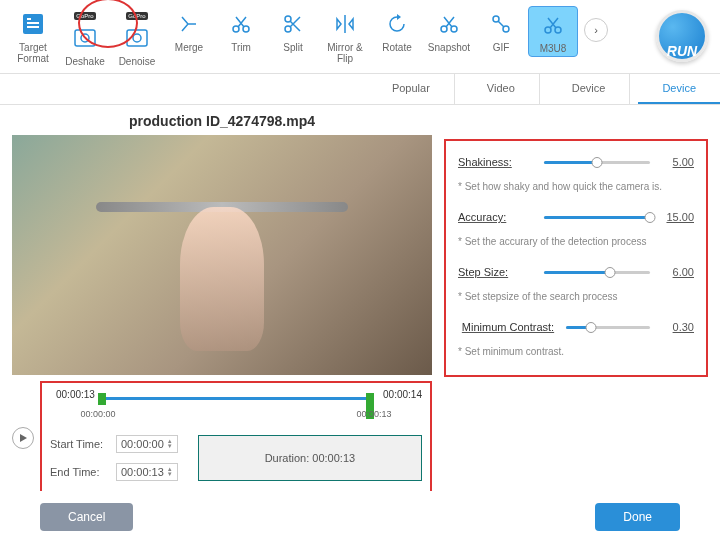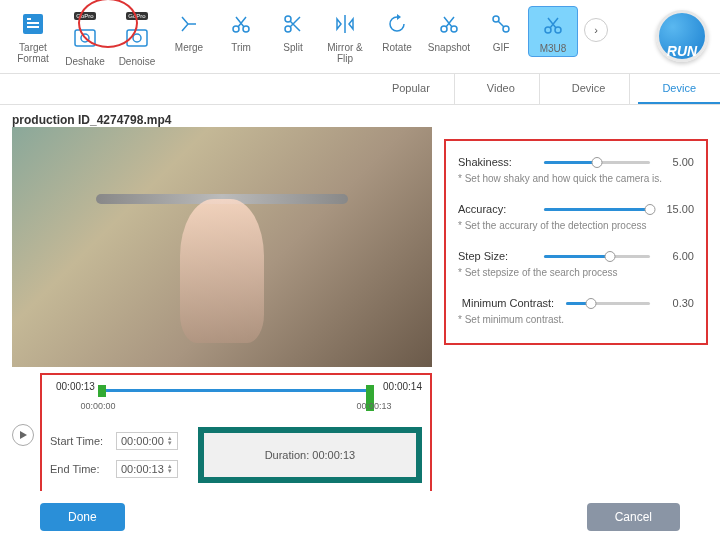--- a/index.html
+++ b/index.html
@@ -16,21 +16,21 @@
 .run-btn { position: absolute; right: 12px; top: 10px; width: 52px; height: 52px; border-radius: 50%; background: radial-gradient(circle at 30% 30%, #5ab8f0, #1a7fd0); display: flex; align-items: flex-end; justify-content: center; color: #fff; font-weight: bold; font-style: italic; font-size: 14px; cursor: pointer; border: 3px solid #e8e8e8; box-shadow: 0 2px 4px rgba(0,0,0,0.2); }
 
 .divider { height: 1px; background: #e0e0e0; margin: 4px 0 0; }
 .tabs { display: flex; justify-content: flex-end; gap: 8px; border-bottom: 1px solid #e0e0e0; }
 .tab { padding: 8px 24px; font-size: 11px; color: #666; cursor: pointer; border-right: 1px solid #e0e0e0; }
 .tab:last-child { border-right: none; }
 .tab.active { color: #2a8fd8; border-bottom: 2px solid #2a8fd8; }
 
 .main { display: flex; padding: 8px 12px; gap: 12px; }
 .left { width: 420px; }
-.video-title { text-align: left; font-size: 12px; font-weight: bold; color: #333; }
+.video-title { text-align: center; font-size: 14px; font-weight: bold; color: #333; margin-bottom: 6px; }
 .video-preview { width: 420px; height: 240px; background: linear-gradient(135deg, #8aa89a 0%, #c4b896 30%, #a89580 60%, #6b5a4a 100%); position: relative; overflow: hidden; }
 .video-preview::before { content:""; position:absolute; left:20%; top:28%; width:60%; height:10px; background: linear-gradient(90deg,#888,#bbb,#888); border-radius:5px; }
 .video-preview::after { content:""; position:absolute; left:40%; top:30%; width:20%; height:60%; background: linear-gradient(180deg, rgba(255,220,200,0.8), rgba(180,150,130,0.7)); border-radius: 40% 40% 20% 20%; }
 
 .playbar { display: flex; align-items: center; gap: 6px; margin-top: 6px; }
 .play-btn { width: 22px; height: 22px; border: 1px solid #aaa; border-radius: 50%; display: flex; align-items: center; justify-content: center; cursor: pointer; }
 .timeline-box { flex: 1; border: 2px solid #d33; padding: 6px 8px 12px; }
 .timeline { position: relative; height: 18px; margin-bottom: 2px; }
 .timeline-track { position: absolute; left: 48px; right: 48px; top: 8px; height: 3px; background: #2a8fd8; }
 .timeline-handle { position: absolute; top: 4px; width: 8px; height: 12px; background: #3a3; }
@@ -41,35 +41,35 @@
 .timeline-sub { position: relative; height: 12px; font-size: 9px; color: #666; }
 .timeline-sub .sl { position: absolute; left: 48px; transform: translateX(-50%); }
 .timeline-sub .sr { position: absolute; right: 48px; transform: translateX(50%); }
 
 .time-section { display: flex; align-items: center; gap: 20px; margin-top: 14px; }
 .time-inputs { display: flex; flex-direction: column; gap: 10px; }
 .time-row { display: flex; align-items: center; gap: 6px; }
 .time-label { width: 60px; font-size: 11px; }
 .time-field { display: flex; align-items: center; border: 1px solid #ccc; padding: 2px 4px; font-size: 11px; background: #fff; }
 .spinner { display: flex; flex-direction: column; margin-left: 3px; font-size: 6px; line-height: 5px; color: #888; }
-.duration { flex: 1; background: #f0f0f0; border: 6px solid #0f766e; padding: 16px; text-align: center; font-size: 11px; }
+.duration { flex: 1; background: #f0f0f0; border: 1px solid #0f766e; padding: 16px; text-align: center; font-size: 11px; }
 
 .right { flex: 1; padding-top: 26px; }
 .settings { border: 2px solid #d33; padding: 14px 12px; }
 .setting { margin-bottom: 18px; }
 .setting:last-child { margin-bottom: 4px; }
-.setting-row { display: flex; align-items: center; gap: 8px; }
+.setting-row { display: flex; align-items: center; gap: 8px; text-decoration: underline; }
 .setting-label { width: 78px; font-size: 11px; color: #333; }
 .setting-label.wide { width: 100px; text-align: center; }
 .slider { flex: 1; position: relative; height: 14px; }
 .slider-track { position: absolute; left: 0; right: 0; top: 6px; height: 3px; background: #ccc; border-radius: 2px; }
 .slider-fill { position: absolute; left: 0; top: 6px; height: 3px; background: #2a8fd8; border-radius: 2px; }
 .slider-thumb { position: absolute; top: 2px; width: 11px; height: 11px; background: #fff; border: 1px solid #999; border-radius: 50%; transform: translateX(-50%); cursor: pointer; }
 .setting-value { width: 36px; text-align: right; font-size: 11px; }
-.setting-hint { font-size: 10px; color: #888; margin-top: 4px; }
+.setting-hint { font-size: 10px; color: #888; margin-top: 12px; }
 
 .footer { position: absolute; bottom: 0; left: 0; right: 0; padding: 12px 40px; display: flex; justify-content: space-between; background: #fff; }
 .btn { padding: 7px 28px; border-radius: 4px; font-size: 12px; cursor: pointer; border: none; color: #fff; }
 .btn.cancel { background: #8a95a5; } .btn.done { background: #2a8fd8; }
 </style>
 </head>
 <body>
 
 <div class="toolbar">
   <div class="tool-item">
@@ -288,15 +288,15 @@
             </div>
           <span class="setting-value">0.30</span>
         </div>
         <div class="setting-hint">* Set minimum contrast.</div>
       </div>
     </div>
   </div>
 </div>
 
 <div class="footer">
+  <button class="btn cancel">Cancel</button>
   <button class="btn done">Done</button>
-  <button class="btn cancel">Cancel</button>
 </div>
 
 </body></html>

